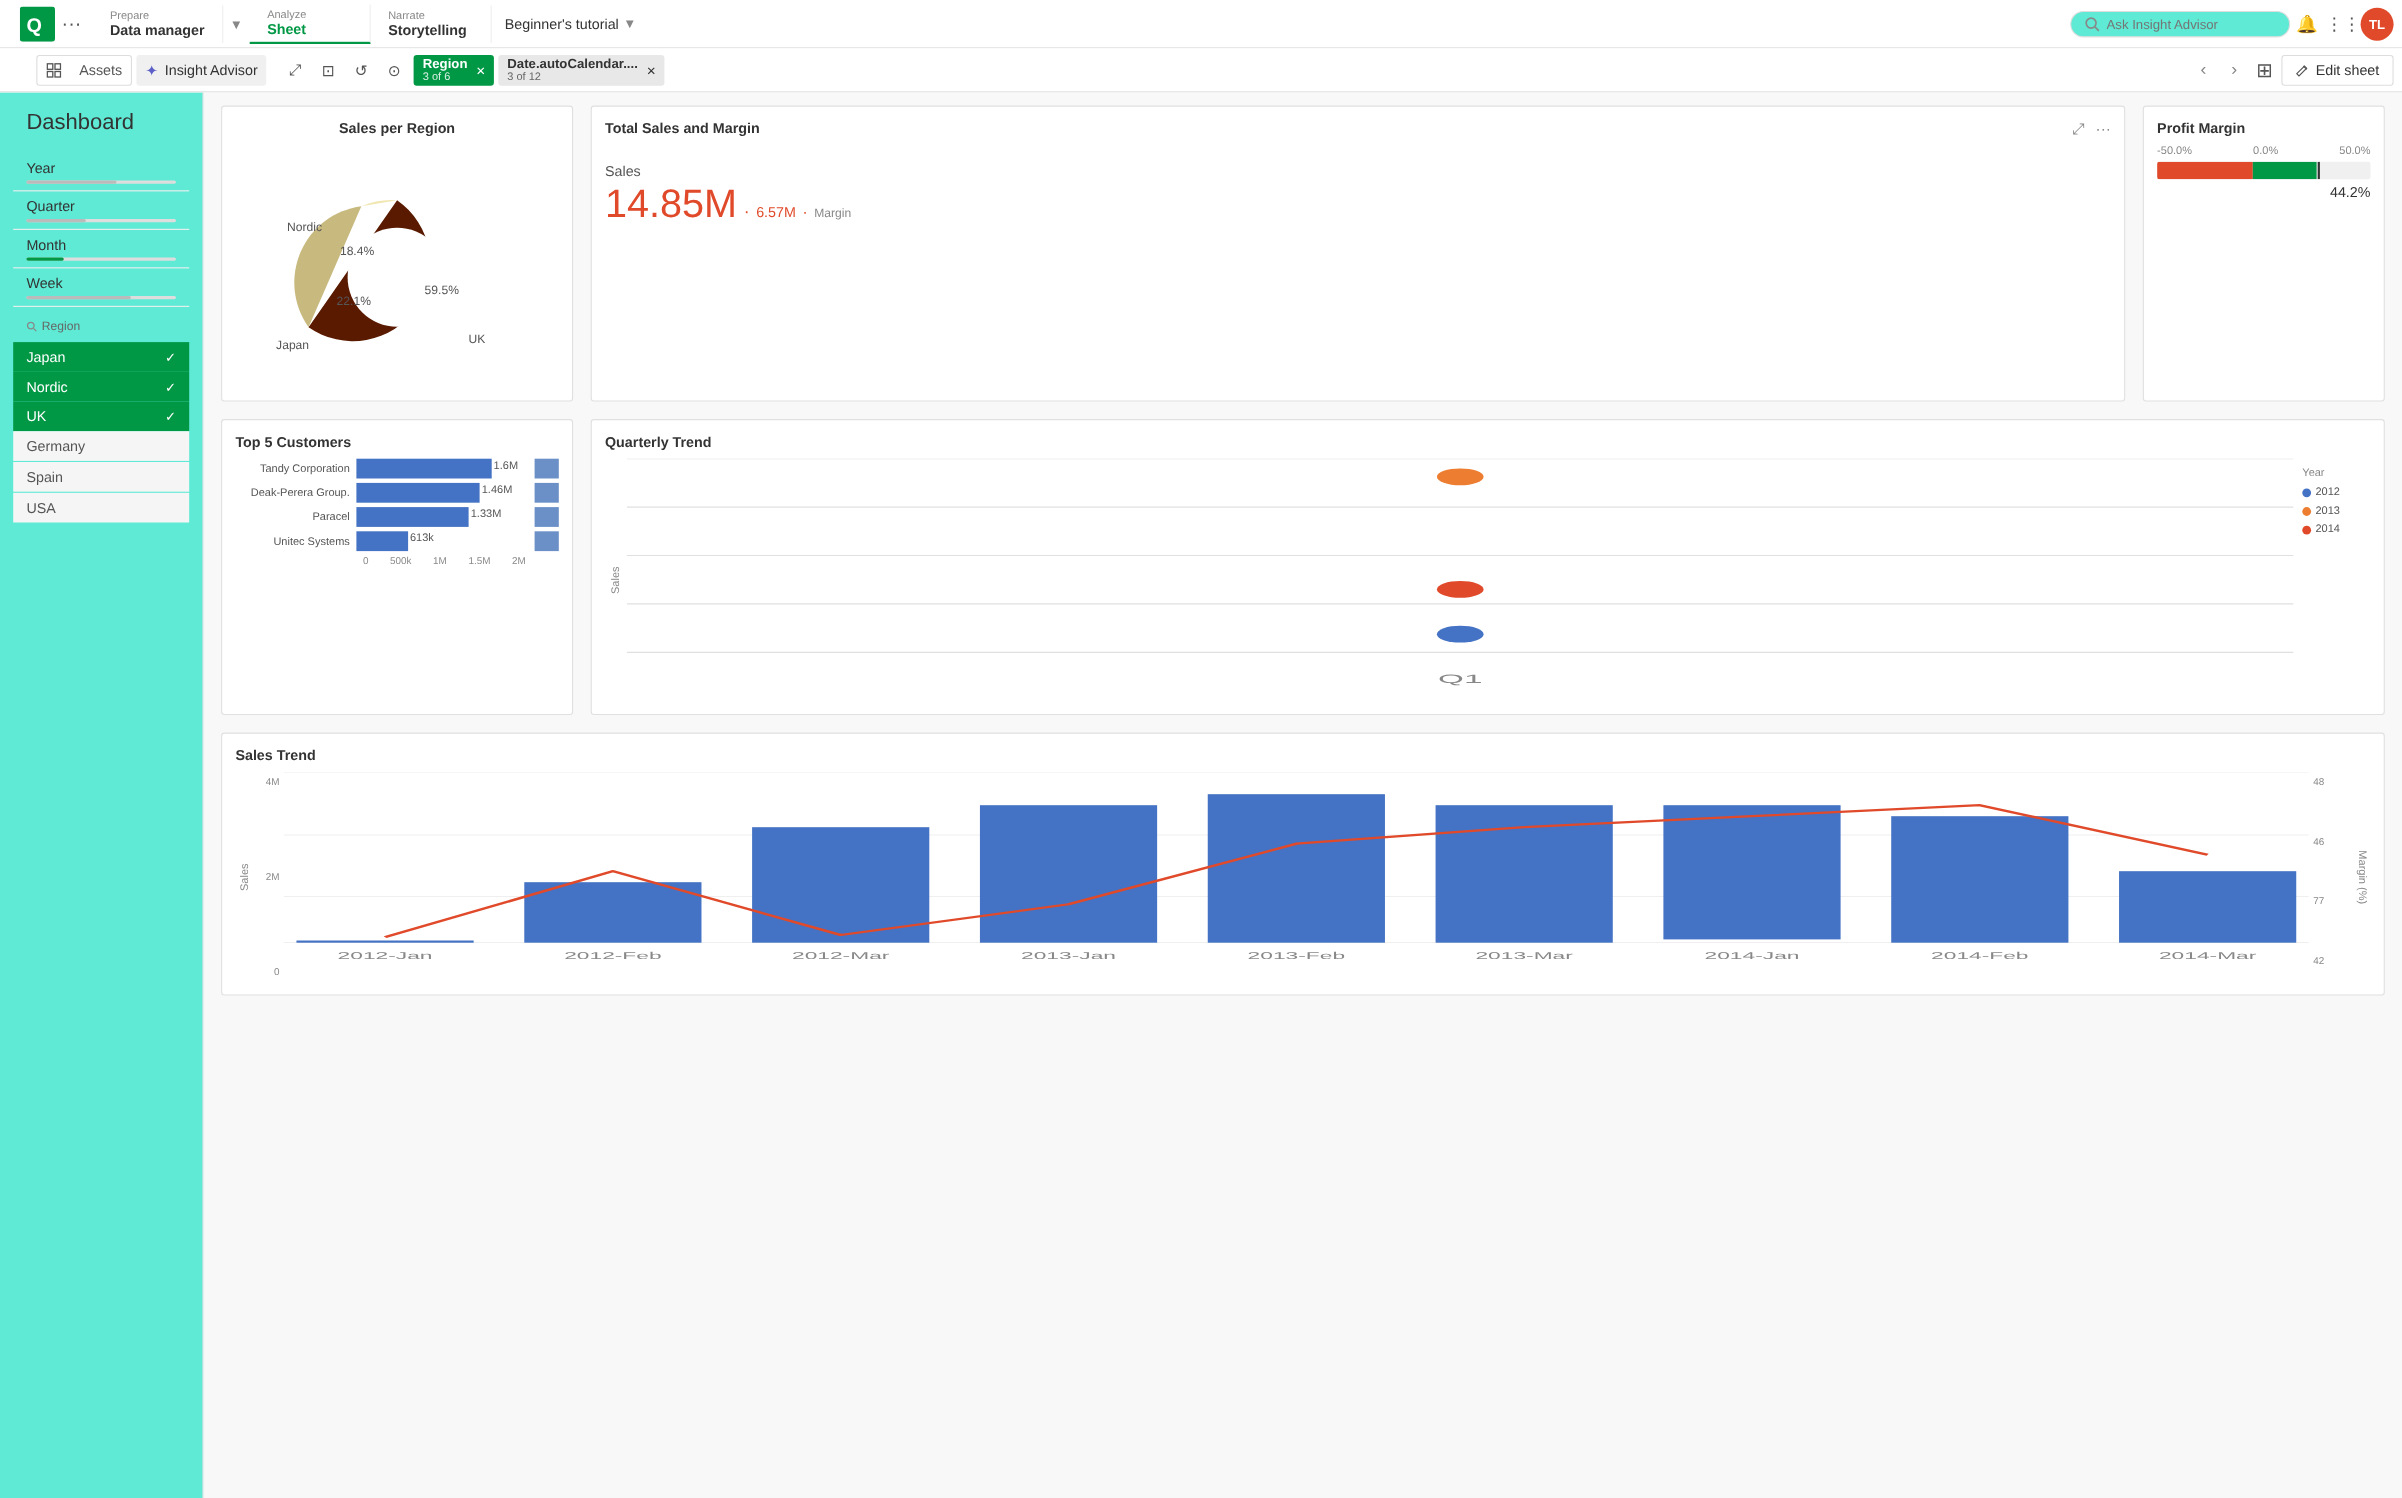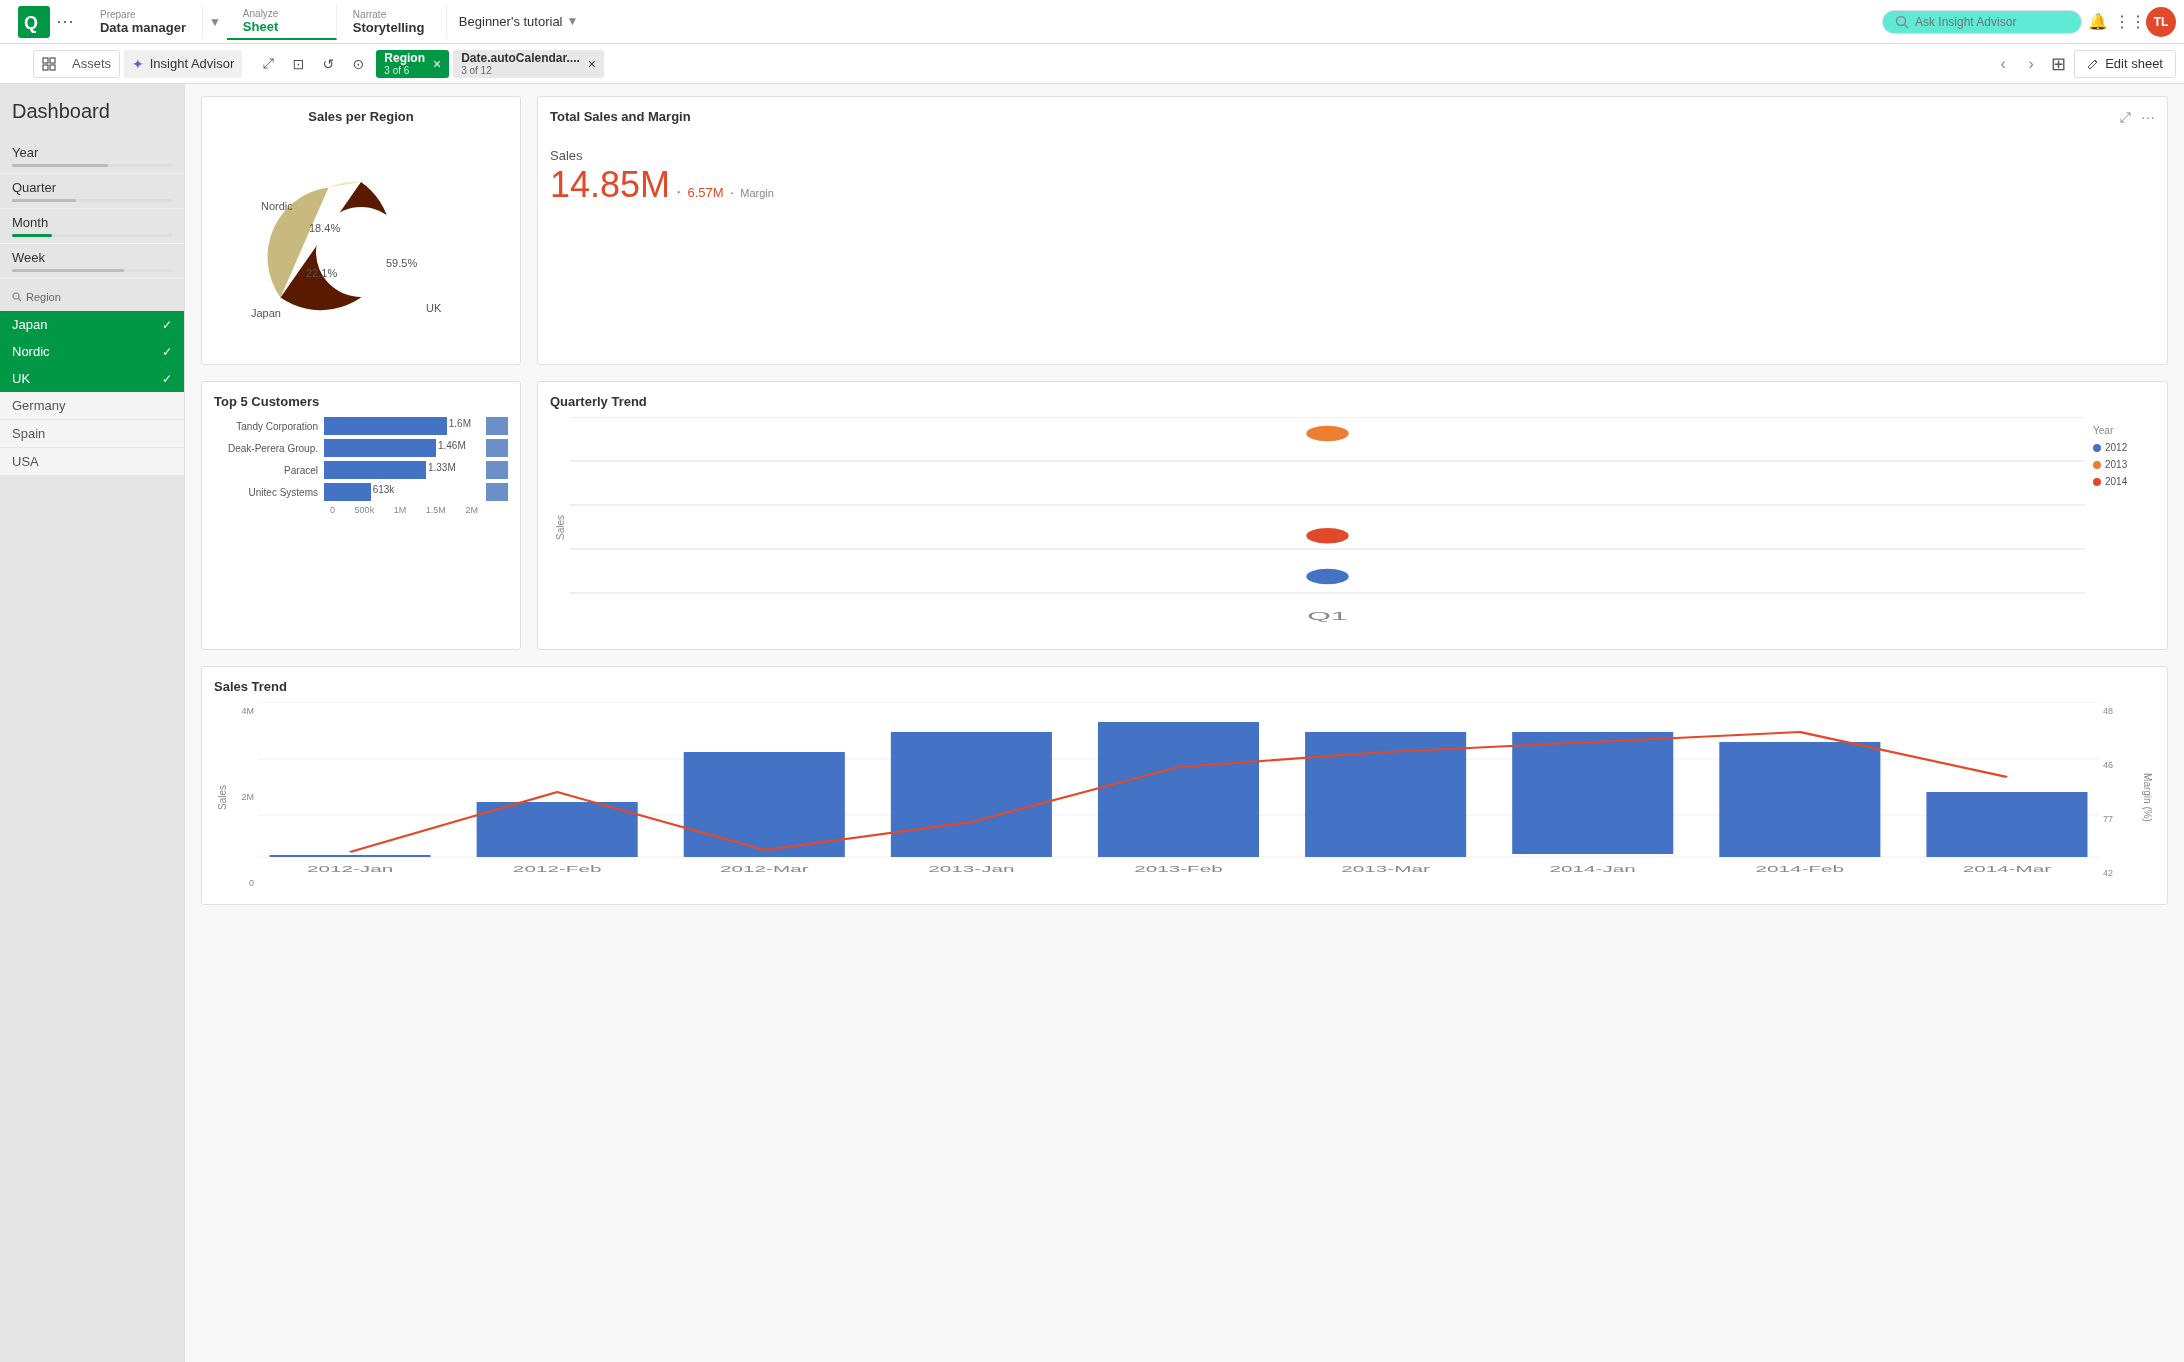--- a/index.html
+++ b/index.html
@@ -42,21 +42,21 @@
     .filter-chip.gray { background: #e8e8e8; color: #333; }
     .filter-chip .close-btn { margin-left: 4px; font-size: 14px; cursor: pointer; }
     .toolbar-right { margin-left: auto; display: flex; align-items: center; gap: 8px; }
     .grid-btn { display: flex; align-items: center; cursor: pointer; font-size: 18px; color: #555; }
     .edit-sheet-btn { display: flex; align-items: center; gap: 6px; padding: 0 12px; height: 28px; border: 1px solid #ddd; border-radius: 3px; cursor: pointer; font-size: 13px; color: #333; }
 
     
     .main-layout { display: flex; height: calc(100vh - 84px); overflow: hidden; }
 
     
-    .sidebar { width: 185px; background: #e5e5e5; border-right: 1px solid #e0e0e0; padding: 8px 0; overflow-y: auto; flex-shrink: 0; }
+    .sidebar { width: 185px; background: #5eead4; border-right: 1px solid #e0e0e0; padding: 8px 12px; overflow-y: auto; flex-shrink: 0; }
     .sidebar-title { font-size: 20px; font-weight: 300; color: #333; padding: 8px 12px 16px; }
     .filter-item { padding: 6px 12px; cursor: pointer; border-bottom: 1px solid #f0f0f0; }
     .filter-item-label { font-size: 13px; color: #333; font-weight: 400; }
     .filter-bar { height: 3px; background: #ddd; border-radius: 2px; margin-top: 4px; position: relative; }
     .filter-bar-fill { height: 100%; border-radius: 2px; position: absolute; left: 0; }
     .filter-bar-fill.green { background: #009845; }
     .filter-bar-fill.gray { background: #bbb; }
     .region-section { padding: 8px 12px 0; }
     .region-label { font-size: 11px; color: #666; display: flex; align-items: center; gap: 4px; padding: 4px 0 8px; cursor: pointer; }
     .region-item { display: flex; align-items: center; justify-content: space-between; padding: 6px 12px; font-size: 13px; cursor: pointer; }
@@ -315,20 +315,35 @@
           <div style="display:flex; align-items:baseline; gap:6px;">
             <span class="sales-value">14.85M</span>
             <span style="font-size:16px; color:#e04a2a;">·</span>
             <span class="sales-margin">6.57M</span>
             <span style="font-size:14px; color:#e04a2a;">·</span>
             <span class="sales-margin-label">Margin</span>
           </div>
         </div>
       </div>
 
+      <div class="chart-card profit-card">
+        <div class="chart-title">Profit Margin</div>
+        <div class="profit-bar-labels">
+          <span>-50.0%</span>
+          <span>0.0%</span>
+          <span>50.0%</span>
+        </div>
+        <div class="profit-bar">
+          <div class="profit-bar-red" style="width:45%;"></div>
+          <div class="profit-bar-green" style="left:45%; width:30%;"></div>
+
+          <div style="position:absolute; left:75%; top:0; width:2px; height:100%; background:#333;"></div>
+        </div>
+        <div class="profit-value">44.2%</div>
+      </div>
     </div>
 
     <div class="content-row">
 
       <div class="chart-card customers-card">
         <div class="chart-title">Top 5 Customers</div>
         <div style="display:flex; margin-top:8px;">
           <div style="flex:1;">
 
             <div class="bar-row">

